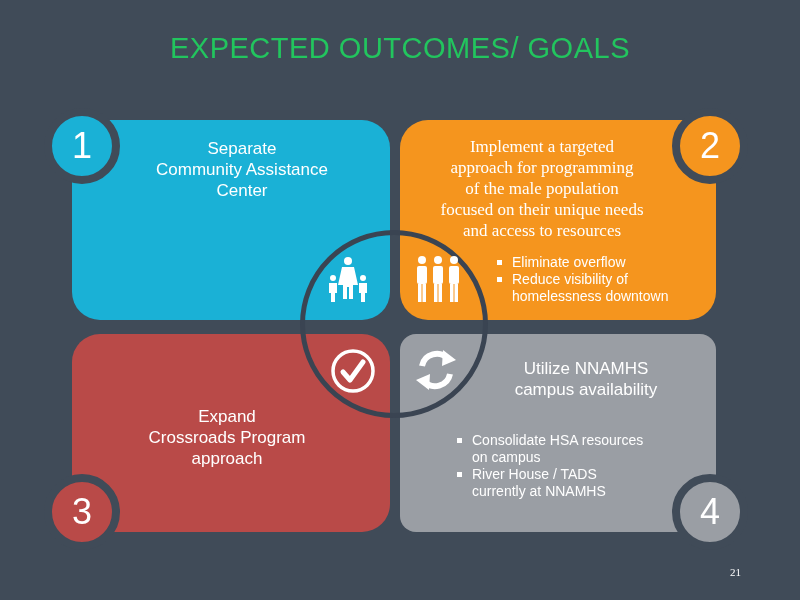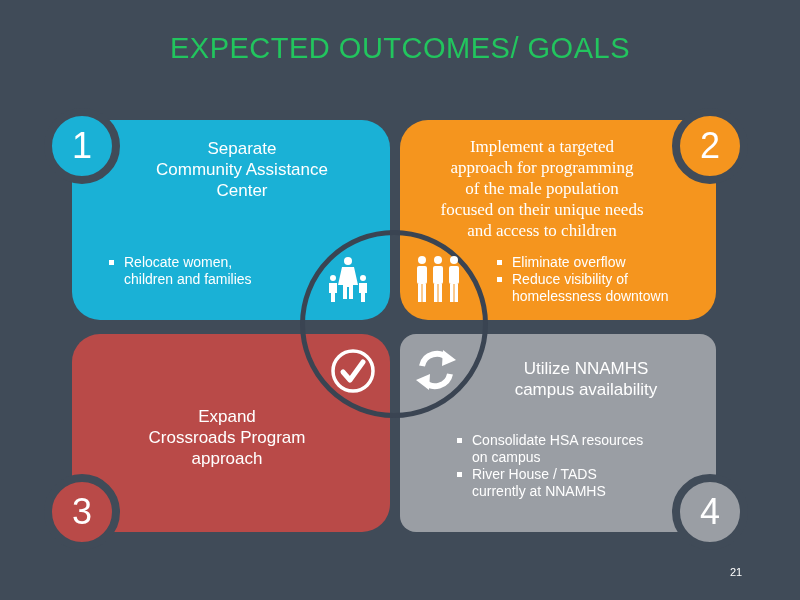--- a/index.html
+++ b/index.html
@@ -13,49 +13,43 @@
   .badge{position:absolute;width:76px;height:76px;border-radius:50%;border:8px solid #404b58;display:flex;align-items:center;justify-content:center;font-size:36px;font-family:"Liberation Sans",sans-serif;color:#fff;box-sizing:border-box;}
   .b1{left:44px;top:108px;background:#1ab1d6;}
   .b2{left:672px;top:108px;background:#f5951e;}
   .b3{left:44px;top:474px;background:#b94a48;}
   .b4{left:672px;top:474px;background:#9a9ea4;}
   .head{position:absolute;text-align:center;font-size:17px;line-height:21px;font-family:"Liberation Sans",sans-serif;}
   .bul{position:absolute;font-size:14px;line-height:17px;font-family:"Liberation Sans",sans-serif;list-style:none;margin:0;padding:0;}
   .bul li{position:relative;padding-left:16px;}
   .bul li:before{content:"";position:absolute;left:1px;top:6px;width:5px;height:5px;background:#fff;}
   .ring{position:absolute;left:300px;top:230px;width:188px;height:188px;border-radius:50%;border:5px solid #3a4452;box-sizing:border-box;}
-  .pagenum{position:absolute;left:730px;top:566px;font-size:11px;color:#fff;font-family:Liberation Sans, sans-serif;}
+  .pagenum{position:absolute;left:730px;top:566px;font-size:11px;color:#fff;font-family:Liberation Serif, serif;}
   .icon{position:absolute;}
 </style>
 </head>
 <body>
 
 <div class="title">EXPECTED OUTCOMES/ GOALS</div>
 
 <div class="card c1">
   <div class="head" style="left:40px;top:18px;width:260px;">
     <div>Separate</div>
     <div>Community Assistance</div>
     <div>Center</div>
   </div>
-  <ul class="bul" style="left:36px;top:134px;width:200px;">
-    <li>
-        <div>Relocate women,</div>
-        <div>children and families</div>
-      </li>
-  </ul>
 </div>
 
 <div class="card c2">
   <div class="head" style="left:6px;top:16px;width:272px;font-family:Liberation Serif, serif;">
     <div>Implement a targeted</div>
     <div>approach for programming</div>
     <div>of the male population</div>
     <div>focused on their unique needs</div>
-    <div>and access to children</div>
+    <div>and access to resources</div>
   </div>
   <ul class="bul" style="left:96px;top:134px;width:220px;">
     <li>
         <div>Eliminate overflow</div>
       </li>
     <li>
         <div>Reduce visibility of</div>
         <div>homelessness downtown</div>
       </li>
   </ul>

